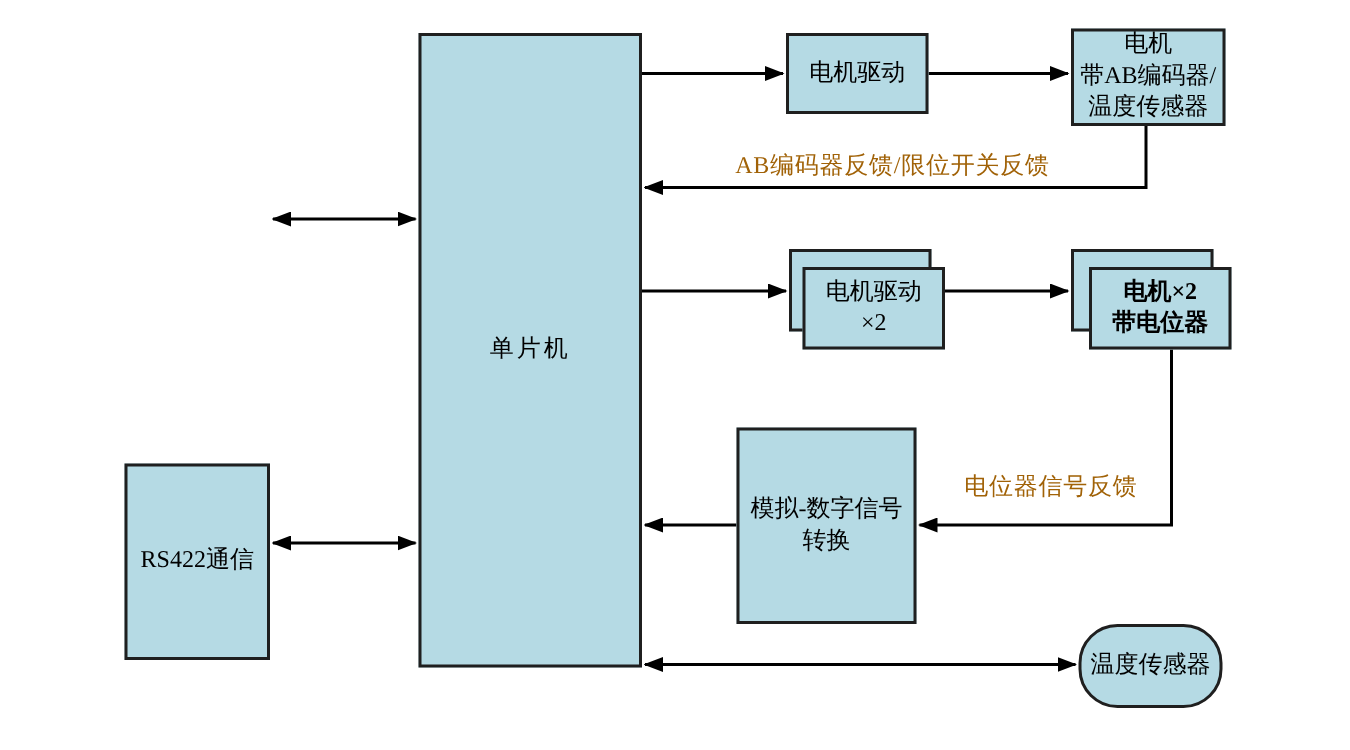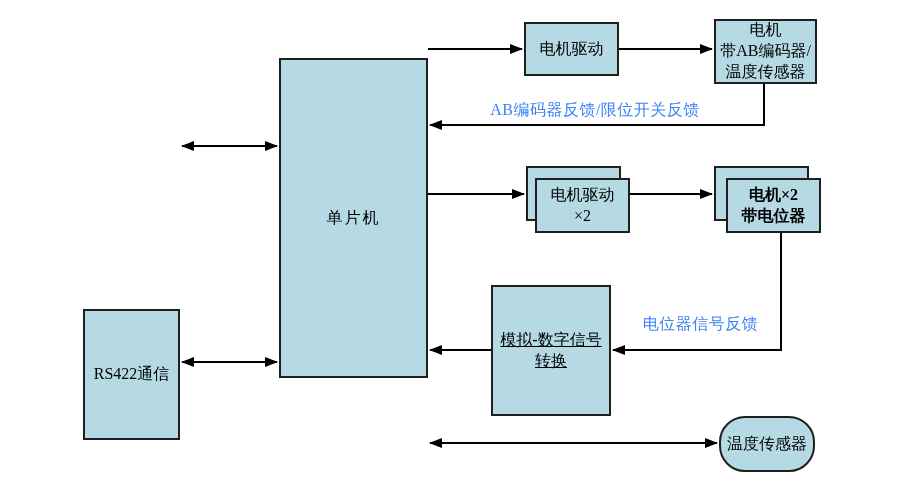--- a/index.html
+++ b/index.html
@@ -41,38 +41,38 @@
     z-index: 2;
   }
   .node.shadow {
     z-index: 2;
   }
   .node.front {
     z-index: 3;
   }
   .edge-label {
     position: absolute;
-    color: #3b82f6;
+    color: #a16207;
     font-size: 16px;
     text-align: center;
     white-space: nowrap;
     z-index: 4;
     letter-spacing: 0.5px;
   }
   
   #rs232   { left: 83px;  top: 80px;  width: 97px;  height: 132px; }
   #rs422   { left: 83px;  top: 297px; width: 97px;  height: 131px; margin-top: 12px; }
-  #mcu     { left: 279px; top: 22px;  width: 149px; height: 320px; letter-spacing: 2px; margin-top: 36px; }
+  #mcu     { left: 279px; top: 22px;  width: 149px; height: 423px; letter-spacing: 2px; }
   #motor-drive { left: 524px; top: 22px; width: 95px; height: 54px; }
   #motor-encoder { left: 714px; top: 19px; width: 103px; height: 65px; line-height: 1.3; }
   #motor-drive-x2-shadow { left: 526px; top: 166px; width: 95px; height: 55px; }
   #motor-drive-x2        { left: 535px; top: 178px; width: 95px; height: 55px; }
   #motor-x2-pot-shadow   { left: 714px; top: 166px; width: 95px; height: 55px; }
   #motor-x2-pot          { left: 726px; top: 178px; width: 95px; height: 55px; font-weight: bold; }
-  #adc     { left: 491px; top: 285px; width: 120px; height: 131px; text-decoration: underline; }
+  #adc     { left: 491px; top: 285px; width: 120px; height: 131px; }
   #temp-sensor { left: 719px; top: 416px; width: 96px; height: 56px; border-radius: 26px; }
   #encoder-feedback-label { left: 470px; top: 100px; width: 250px; }
   #pot-feedback-label     { left: 628px; top: 314px; width: 145px; text-align: center; }
 </style>
 </head>
 <body>
 
 <div class="stage">
 
   <svg class="connectors" viewBox="0 0 900 500" xmlns="http://www.w3.org/2000/svg">

